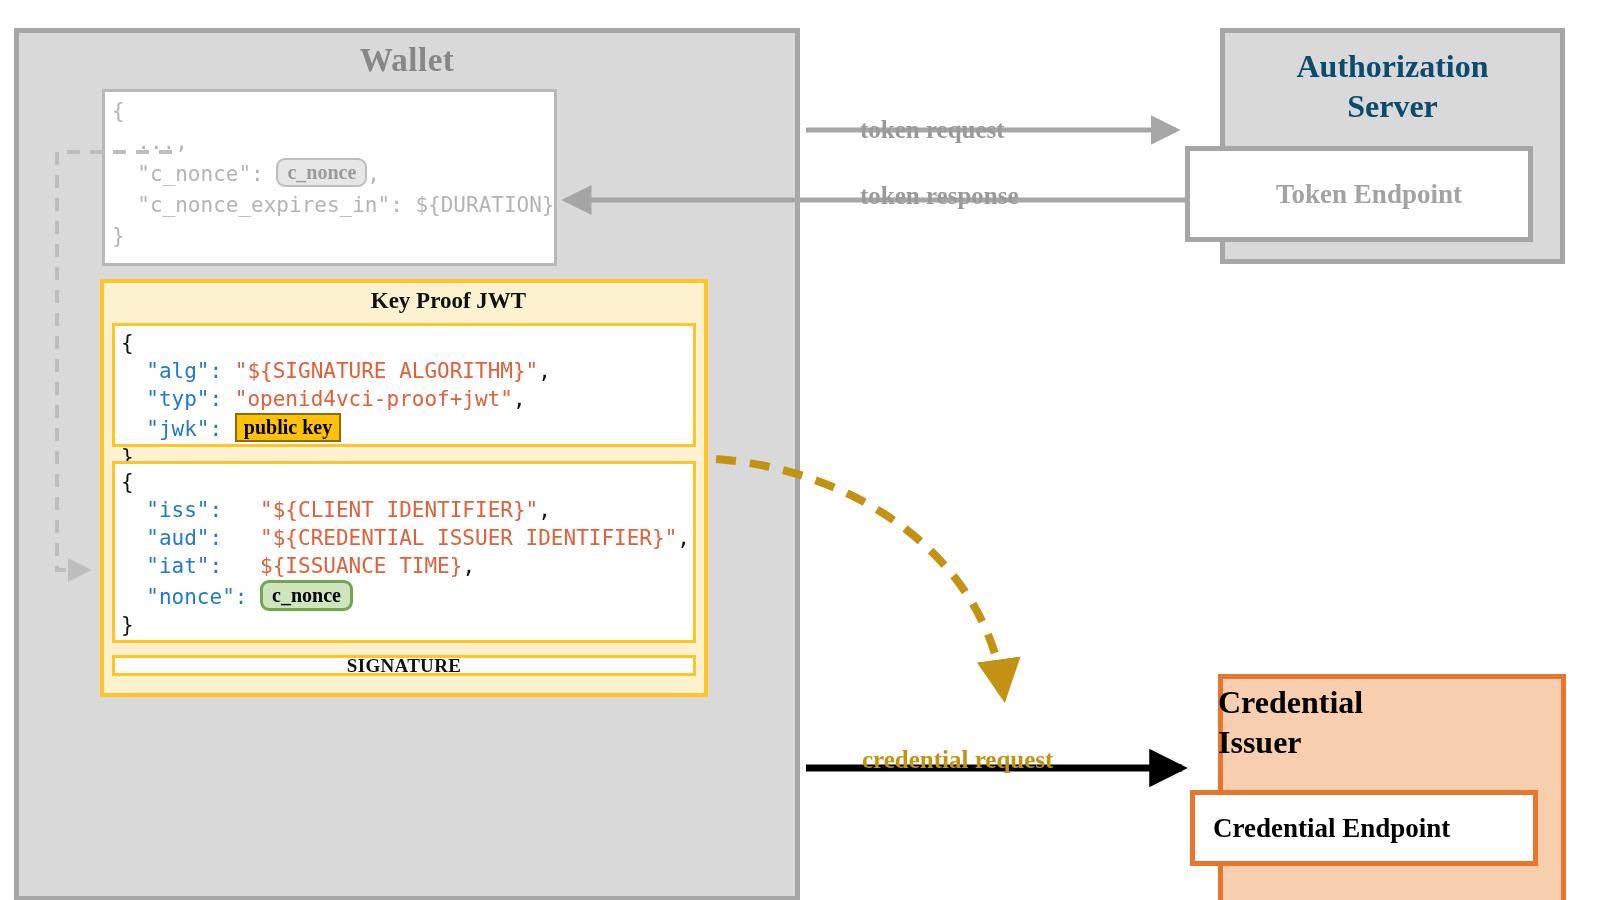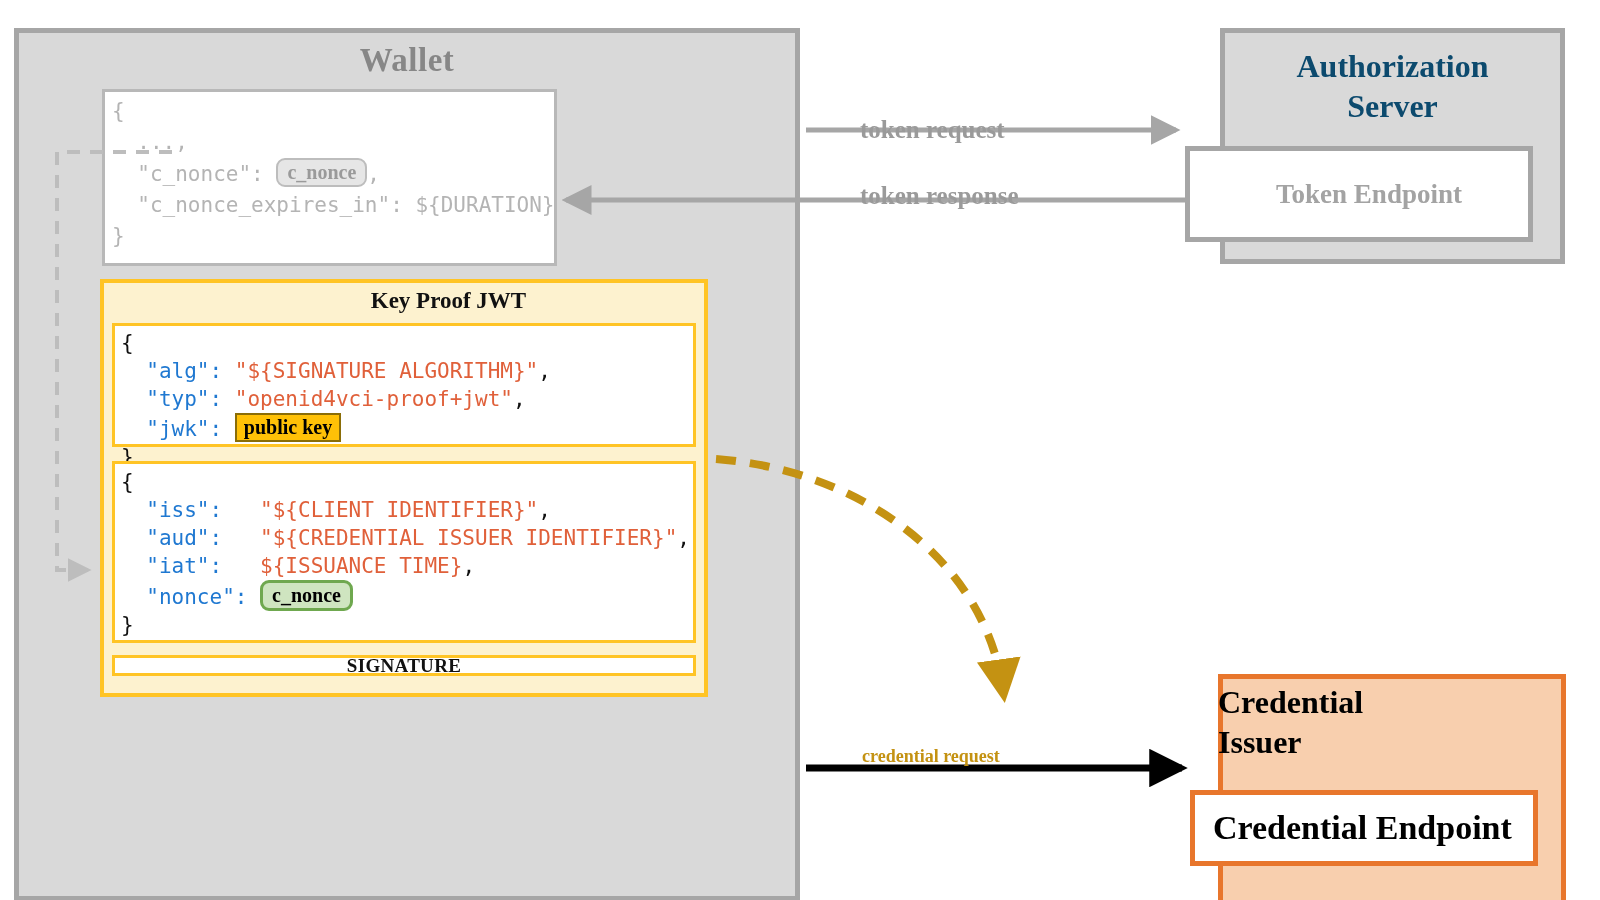--- a/index.html
+++ b/index.html
@@ -176,32 +176,32 @@
   }
   #credential-endpoint-box {
     left: 1190px; top: 766px; width: 348px; height: 76px;
     background: #ffffff;
     border: 5px solid #e8762c;
     box-sizing: border-box;
     display: flex; align-items: center;
   }
   #credential-endpoint-label {
     padding-left: 18px;
-    font-size: 34px; font-weight: bold; color: #000000;
+    font-size: 27px; font-weight: bold; color: #000000;
   }
 
   
   .arrow-label-gray {
     font-size: 25px; font-weight: bold; color: #9a9a9a;
   }
   #token-request-label { left: 860px; top: 92px; }
   #token-response-label { left: 860px; top: 158px; }
   #credential-request-label {
     left: 862px; top: 722px;
-    font-size: 18px; font-weight: bold; color: #c49212;
+    font-size: 25px; font-weight: bold; color: #c49212;
   }
 
   svg.overlay {
     position: absolute; left: 0; top: 0;
     width: 1600px; height: 900px;
     pointer-events: none;
   }
 </style>
 </head>
 <body>

